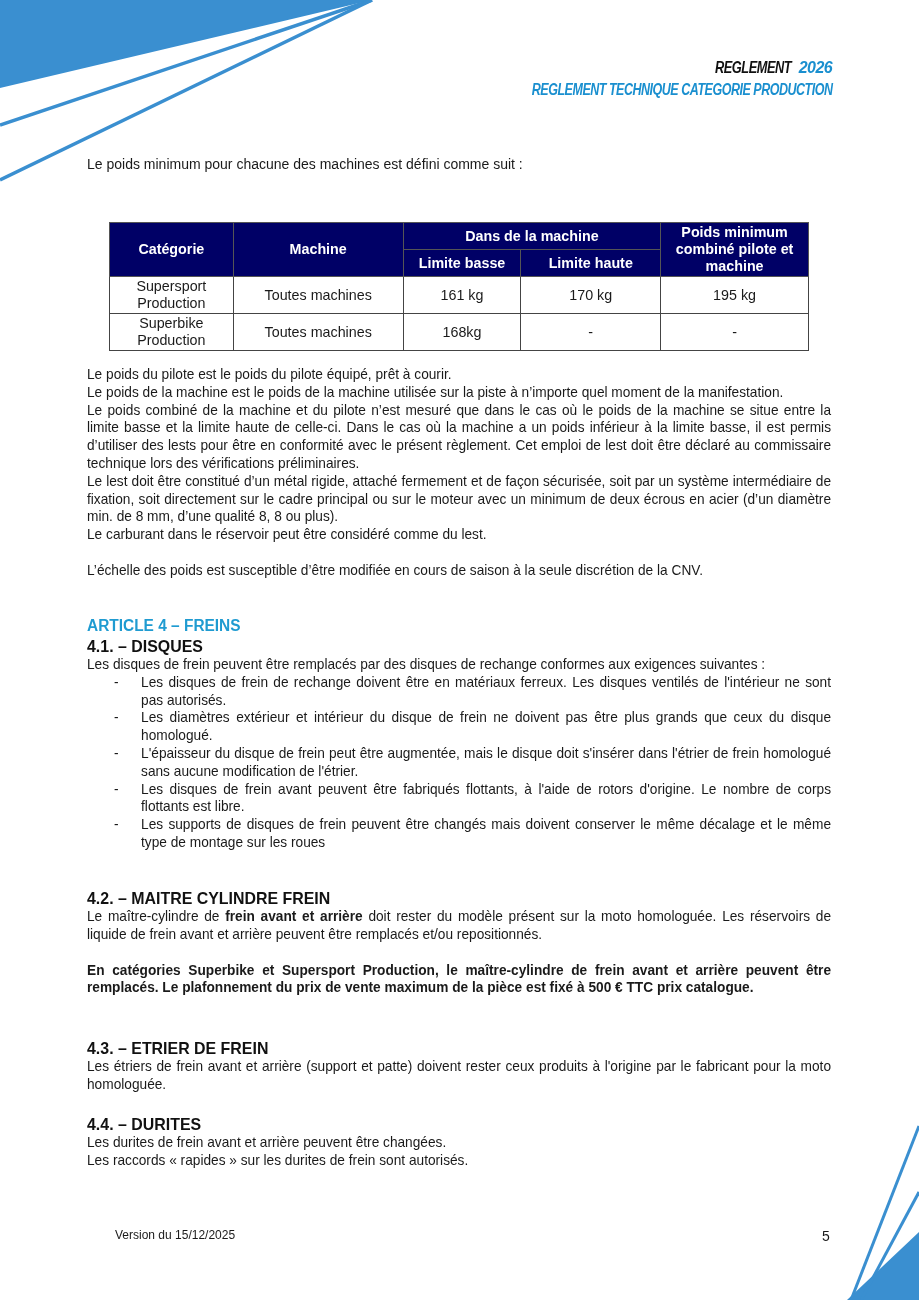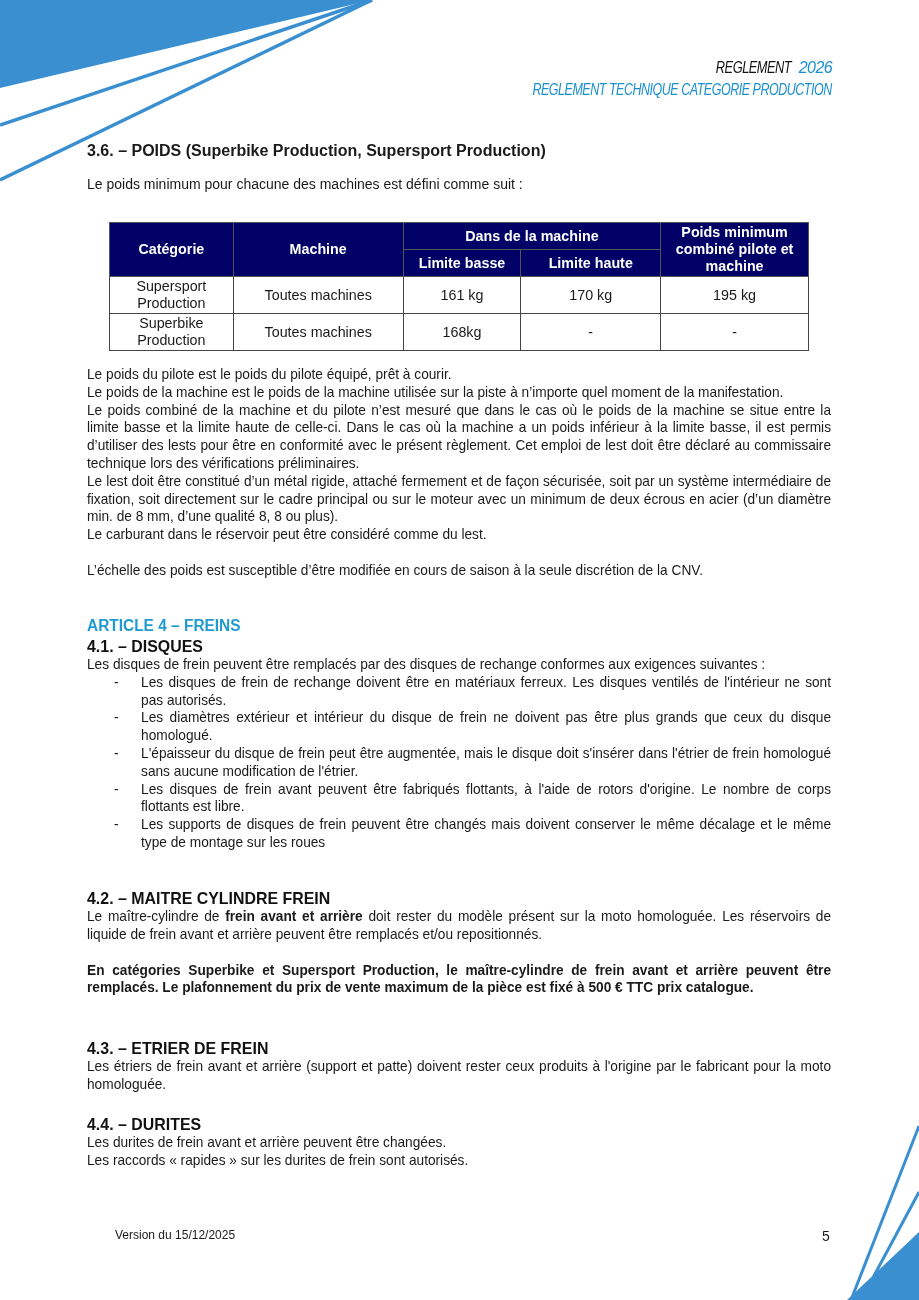--- a/index.html
+++ b/index.html
@@ -3,21 +3,21 @@
 <meta charset="utf-8">
 <style>
   html, body { margin: 0; padding: 0; background: #ffffff; }
   body { width: 919px; height: 1300px; position: relative; overflow: hidden;
          font-family: "Liberation Sans", sans-serif; color: #1a1a1a; }
   .deco { position: absolute; }
   .deco-top { left: 0; top: 0; width: 380px; height: 190px; }
   .deco-bottom { right: 0; bottom: 0; width: 80px; height: 180px; }
 
   .header-block { position: absolute; right: 87px; top: 57px; text-align: right;
-    font-family: "Liberation Sans", sans-serif; font-weight: normal; font-style: italic;
+    font-family: "Liberation Sans", sans-serif; font-weight: bold; font-style: italic;
     letter-spacing: -0.6px; line-height: 22px; }
   .header-line1 { font-size: 16px; }
   .header-line1 .h-word { color: #111111; transform: scaleX(0.8); display: inline-block; transform-origin: right; }
   .header-line1 .h-year { color: #1a8fcf; margin-left: 4px; }
   .header-line2 { font-size: 16px; color: #1a8fcf; display: inline-block; transform: scaleX(0.78); transform-origin: right; white-space: nowrap; }
 
   .content { position: absolute; left: 87px; top: 140px; width: 744px; }
   .narrow { font-family: "Liberation Sans", sans-serif; font-size: 14.2px; line-height: 17.8px;
     text-align: justify; transform: scaleX(0.965); transform-origin: left; width: 771px; }
 
@@ -68,21 +68,20 @@
 <div class="header-block">
   <div class="header-line1">
     <span class="h-word">REGLEMENT</span>
     <span class="h-year">2026</span>
   </div>
   <div class="header-line2">REGLEMENT TECHNIQUE CATEGORIE PRODUCTION</div>
 </div>
 
 <div class="content">
 
-  <div class="sec-title-36">3.6. – POIDS (Superbike Production, Supersport Production)</div>
   <div class="intro">Le poids minimum pour chacune des machines est défini comme suit :</div>
 
   <table class="poids">
     <tbody>
         <tr class="r1">
       <th rowspan="2" style="width:114px">Catégorie</th>
       <th rowspan="2" style="width:160px">Machine</th>
       <th colspan="2">Dans de la machine</th>
       <th rowspan="2" style="width:138px">Poids minimum combiné pilote et machine</th>
     </tr>

